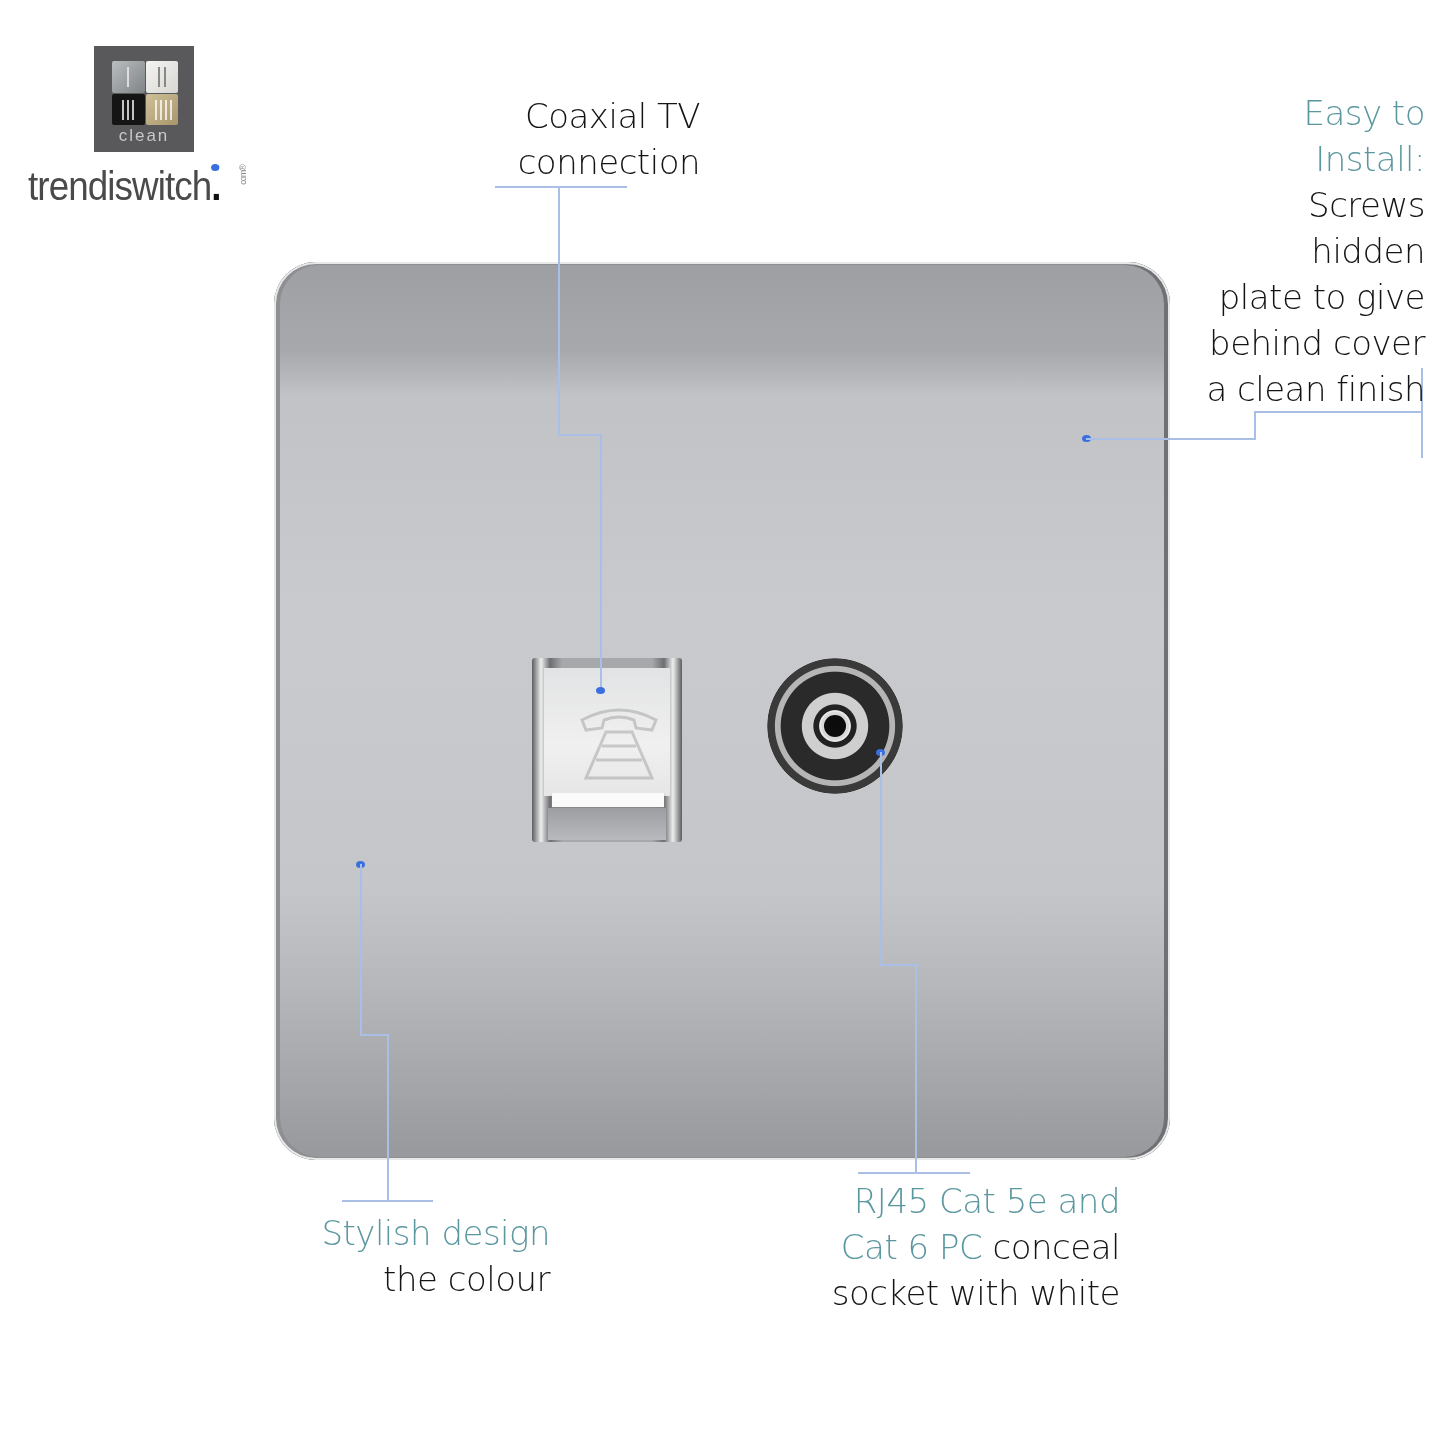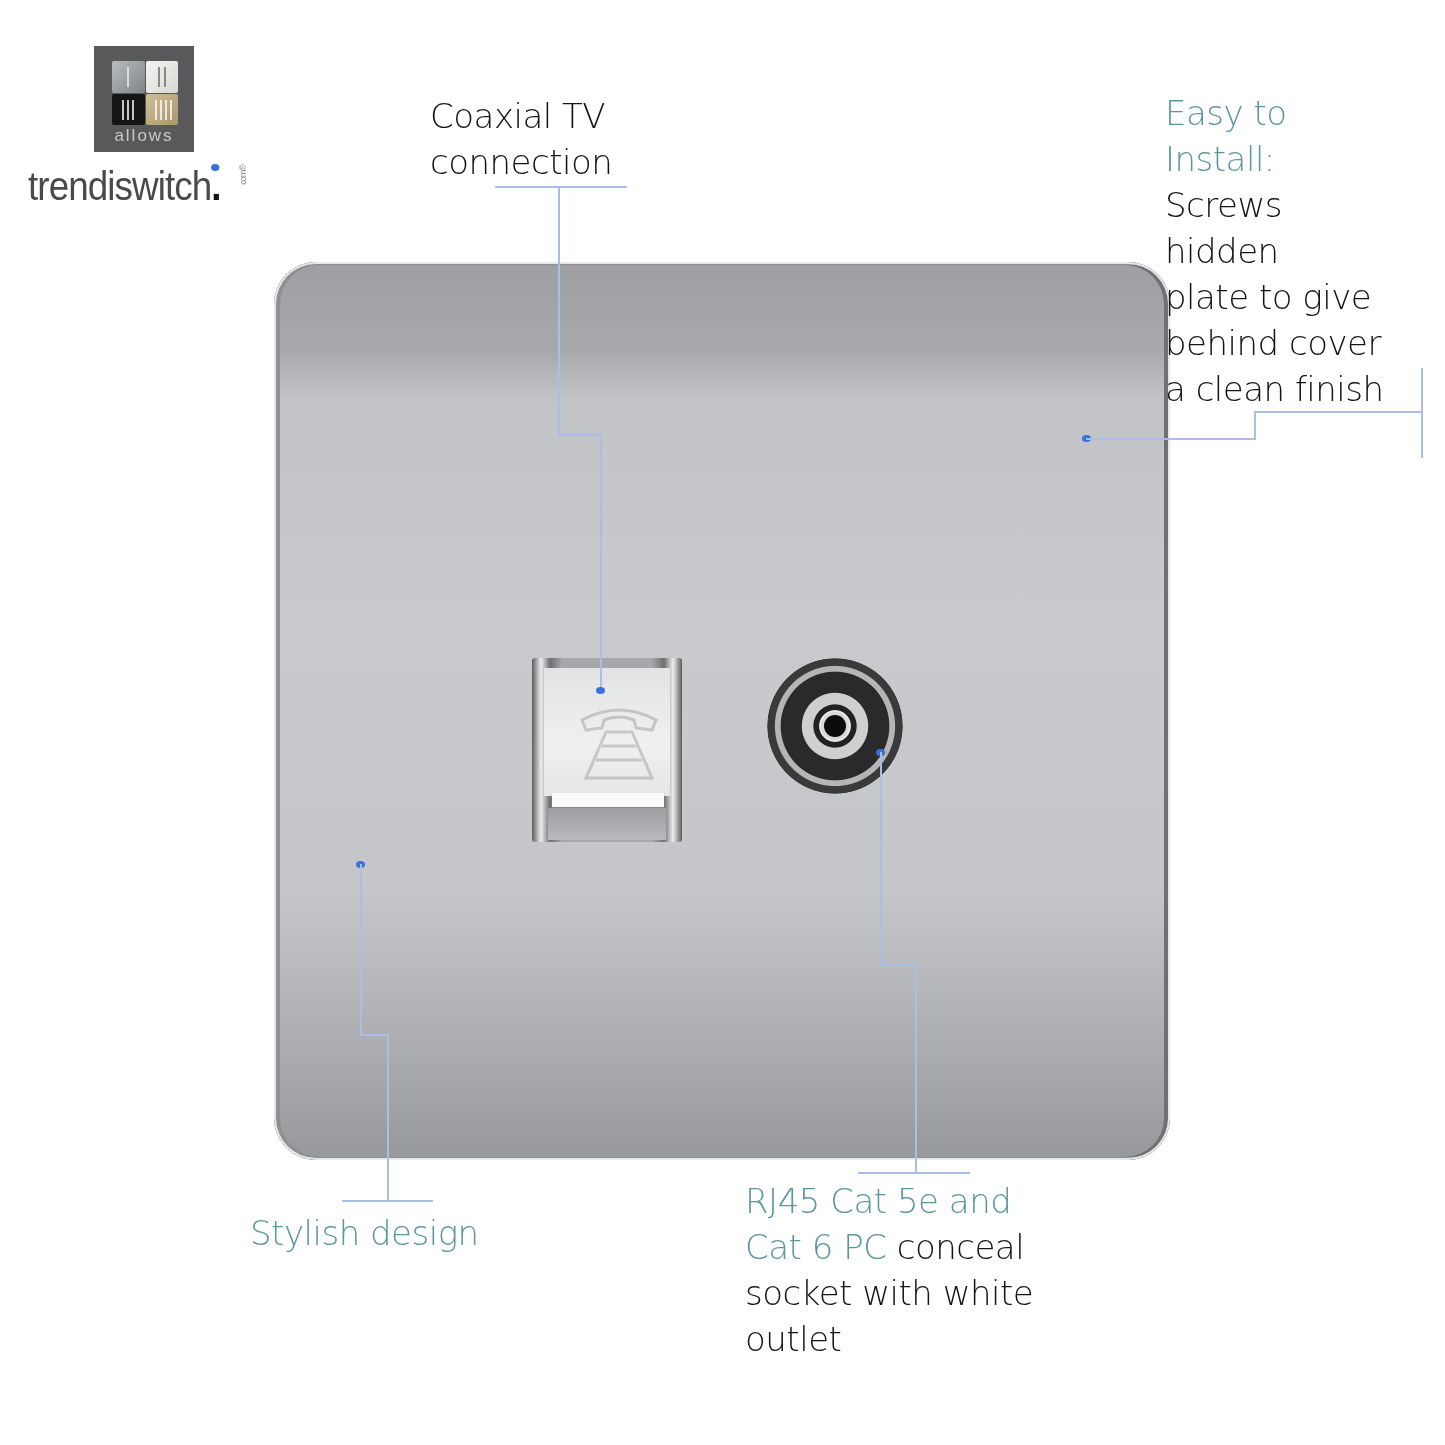--- a/index.html
+++ b/index.html
@@ -43,21 +43,21 @@
   
   .coax { position: absolute; left: 767px; top: 658px; width: 136px; height: 136px; border-radius: 50%;
           background: radial-gradient(circle, #e9e9e9 0 16%, #222 17% 22%, #cfcfcf 23% 34%, #2a2a2a 35% 56%, #b5b5b5 57% 62%, #3a3a3a 63% 70%, #e7e7e7 71% 76%, #6b6b6b 77% 86%, #f2f2f2 87% 92%, #4a4a4a 93% 100%); }
   .coax-center { position: absolute; left: 57px; top: 57px; width: 22px; height: 22px; border-radius: 50%; background: #0c0c0c; box-shadow: 0 0 0 3px #d8d8d8; }
 
   
   .line { position: absolute; background: #a9bfe6; }
   .dot { position: absolute; width: 9px; height: 7px; border-radius: 50%; background: #3a6fe0; }
 
   
-  .callout { position: absolute; text-align: left; font-family: "DejaVu Sans", sans-serif; font-weight: 300;
+  .callout { position: absolute; text-align: right; font-family: "DejaVu Sans", sans-serif; font-weight: 300;
              font-size: 34px; line-height: 46px; color: #141414; letter-spacing: -0.5px; }
   .accent { color: #5b979f; }
 </style>
 </head>
 <body>
 
 <div class="logo-box">
   <div class="logo-grid">
     <div class="tile silver">
         <span class="rocker" style="left:15px"></span>
@@ -71,21 +71,21 @@
         <span class="rocker" style="left:15px"></span>
         <span class="rocker" style="left:20px"></span>
       </div>
     <div class="tile gold">
         <span class="rocker" style="left:9px"></span>
         <span class="rocker" style="left:14px"></span>
         <span class="rocker" style="left:19px"></span>
         <span class="rocker" style="left:24px"></span>
       </div>
   </div>
-  <div class="logo-word">allows</div>
+  <div class="logo-word">clean</div>
 </div>
 <div class="brand">
   <span>trendiswitch</span><span class="dot">.</span>
   <span class="com">com®</span>
 </div>
 
 <div class="plate"></div>
 
 <div class="rj45">
   <div class="rj45-frame"></div>
@@ -138,20 +138,20 @@
   <div class="accent">Install:</div>
   <div>Screws</div>
   <div>hidden</div>
   <div>plate to give</div>
   <div>behind cover</div>
   <div>a clean finish</div>
 </div>
 
 <div class="callout" style="left:250px; top:1210px; width:300px;">
   <div class="accent">Stylish design</div>
+  <div>the colour</div>
 </div>
 
 <div class="callout" style="left:745px; top:1178px; width:375px;">
   <div class="accent">RJ45 Cat 5e and</div>
   <div><span class="accent">Cat 6 PC</span><span> conceal</span></div>
   <div>socket with white</div>
-  <div>outlet</div>
 </div>
 
 </body></html>

